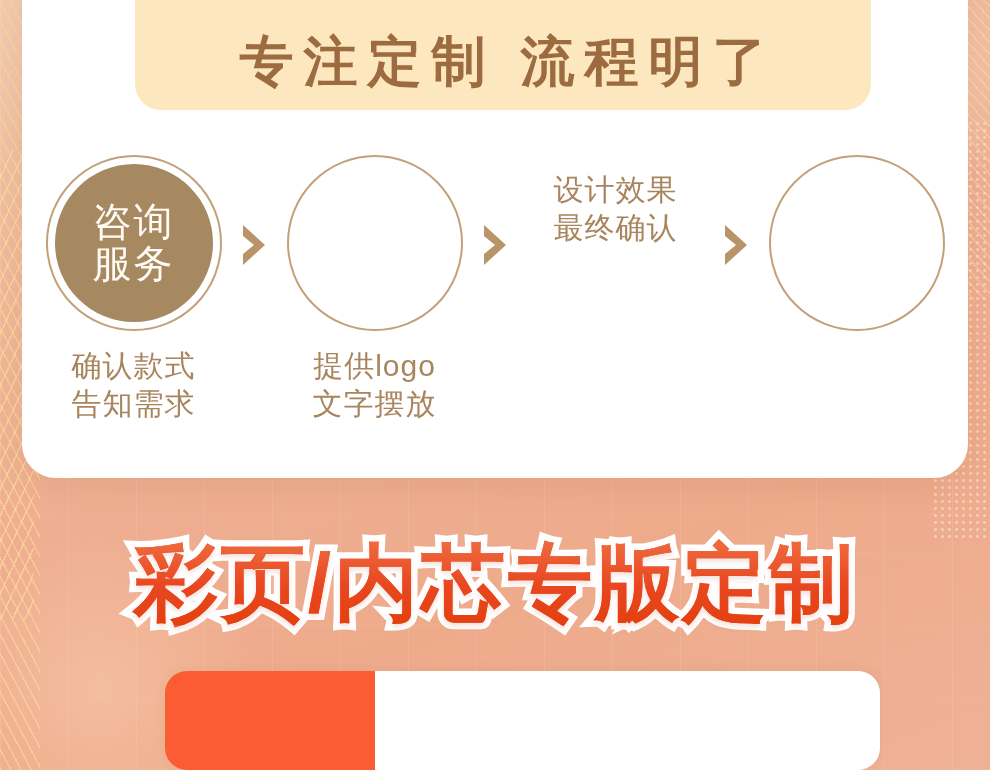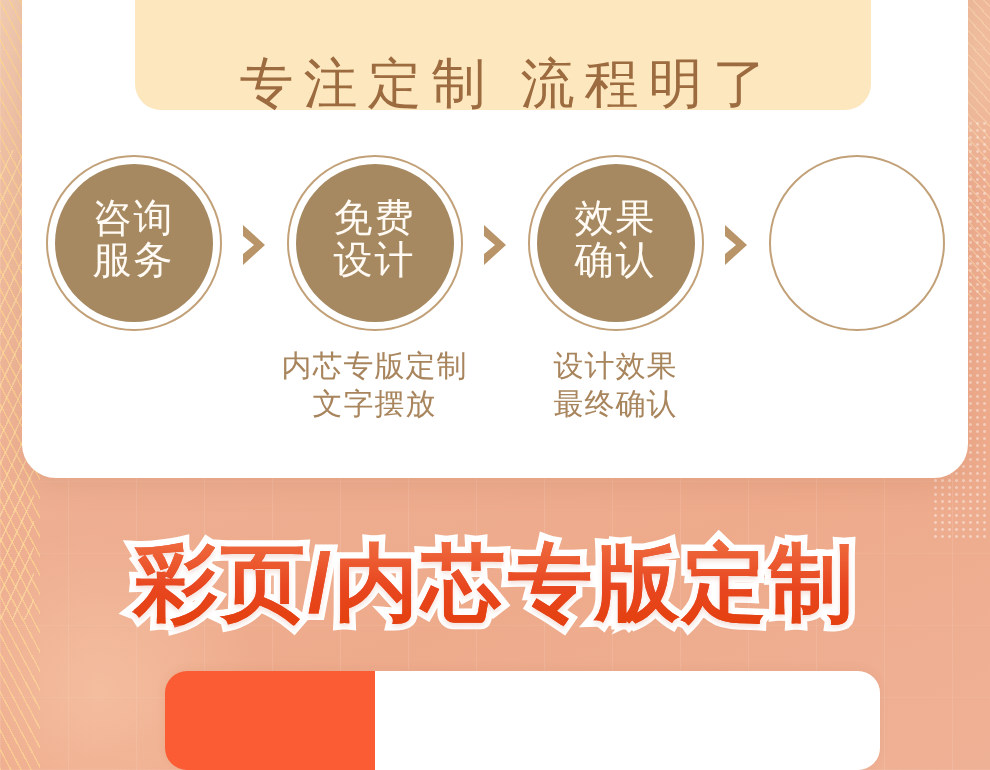--- a/index.html
+++ b/index.html
@@ -73,23 +73,24 @@
   
   .banner{
     position:absolute;left:135px;top:-30px;width:736px;height:140px;
     background:#fde7bf;
     border-radius:0 0 26px 26px;
     display:flex;align-items:flex-end;justify-content:center;
   }
   .banner-title{
     color:#9c6b3f;
     font-size:54px;
-    font-weight:normal;
+    font-weight:bold;
     letter-spacing:10px;
     line-height:1;
+    padding-bottom:22px;
     white-space:nowrap;
     text-indent:10px;
   }
 
   
   .steps{
     position:absolute;left:22px;top:155px;width:946px;height:300px;
     display:flex;align-items:flex-start;justify-content:center;
   }
   .step{
@@ -112,21 +113,20 @@
     display:flex;align-items:center;justify-content:center;
   }
   .disc-text{
     color:#fffaf3;
     font-size:39px;
     font-weight:400;
     line-height:1.07;
     text-align:center;
     letter-spacing:2px;
     white-space:pre-line;
-    font-family:Liberation Mono, monospace;
   }
   .caption{
     margin-top:16px;
     color:#a8855d;
     font-size:30px;
     line-height:1.28;
     text-align:center;
     letter-spacing:1px;
     white-space:pre-line;
   }
@@ -201,54 +201,45 @@
   <div class="steps">
 
     <div class="step">
       <div class="circle-wrap">
         <div class="ring"></div>
         <div class="disc">
           <div class="disc-text">咨询
 服务</div>
         </div>
       </div>
+      <div class="caption">确认款式
+告知需求</div>
     </div>
 
     <div class="chev">
       <svg width="30" height="44" viewBox="0 0 30 44" aria-hidden="true">
         <path d="M4 2 L26 22 L4 42 L4 31 L15 22 L4 13 Z" fill="#b99468"></path>
       </svg>
     </div>
 
     <div class="step">
       <div class="circle-wrap">
         <div class="ring"></div>
-        <div class="disc">
-          <div class="disc-text">免费
-设计</div>
-        </div>
       </div>
-      <div class="caption">内芯专版定制
+      <div class="caption">提供logo
 文字摆放</div>
     </div>
 
     <div class="chev">
       <svg width="30" height="44" viewBox="0 0 30 44" aria-hidden="true">
         <path d="M4 2 L26 22 L4 42 L4 31 L15 22 L4 13 Z" fill="#b99468"></path>
       </svg>
     </div>
 
     <div class="step">
-      <div class="circle-wrap">
-        <div class="ring"></div>
-        <div class="disc">
-          <div class="disc-text">效果
-确认</div>
-        </div>
-      </div>
       <div class="caption">设计效果
 最终确认</div>
     </div>
 
     <div class="chev">
       <svg width="30" height="44" viewBox="0 0 30 44" aria-hidden="true">
         <path d="M4 2 L26 22 L4 42 L4 31 L15 22 L4 13 Z" fill="#b99468"></path>
       </svg>
     </div>
 

